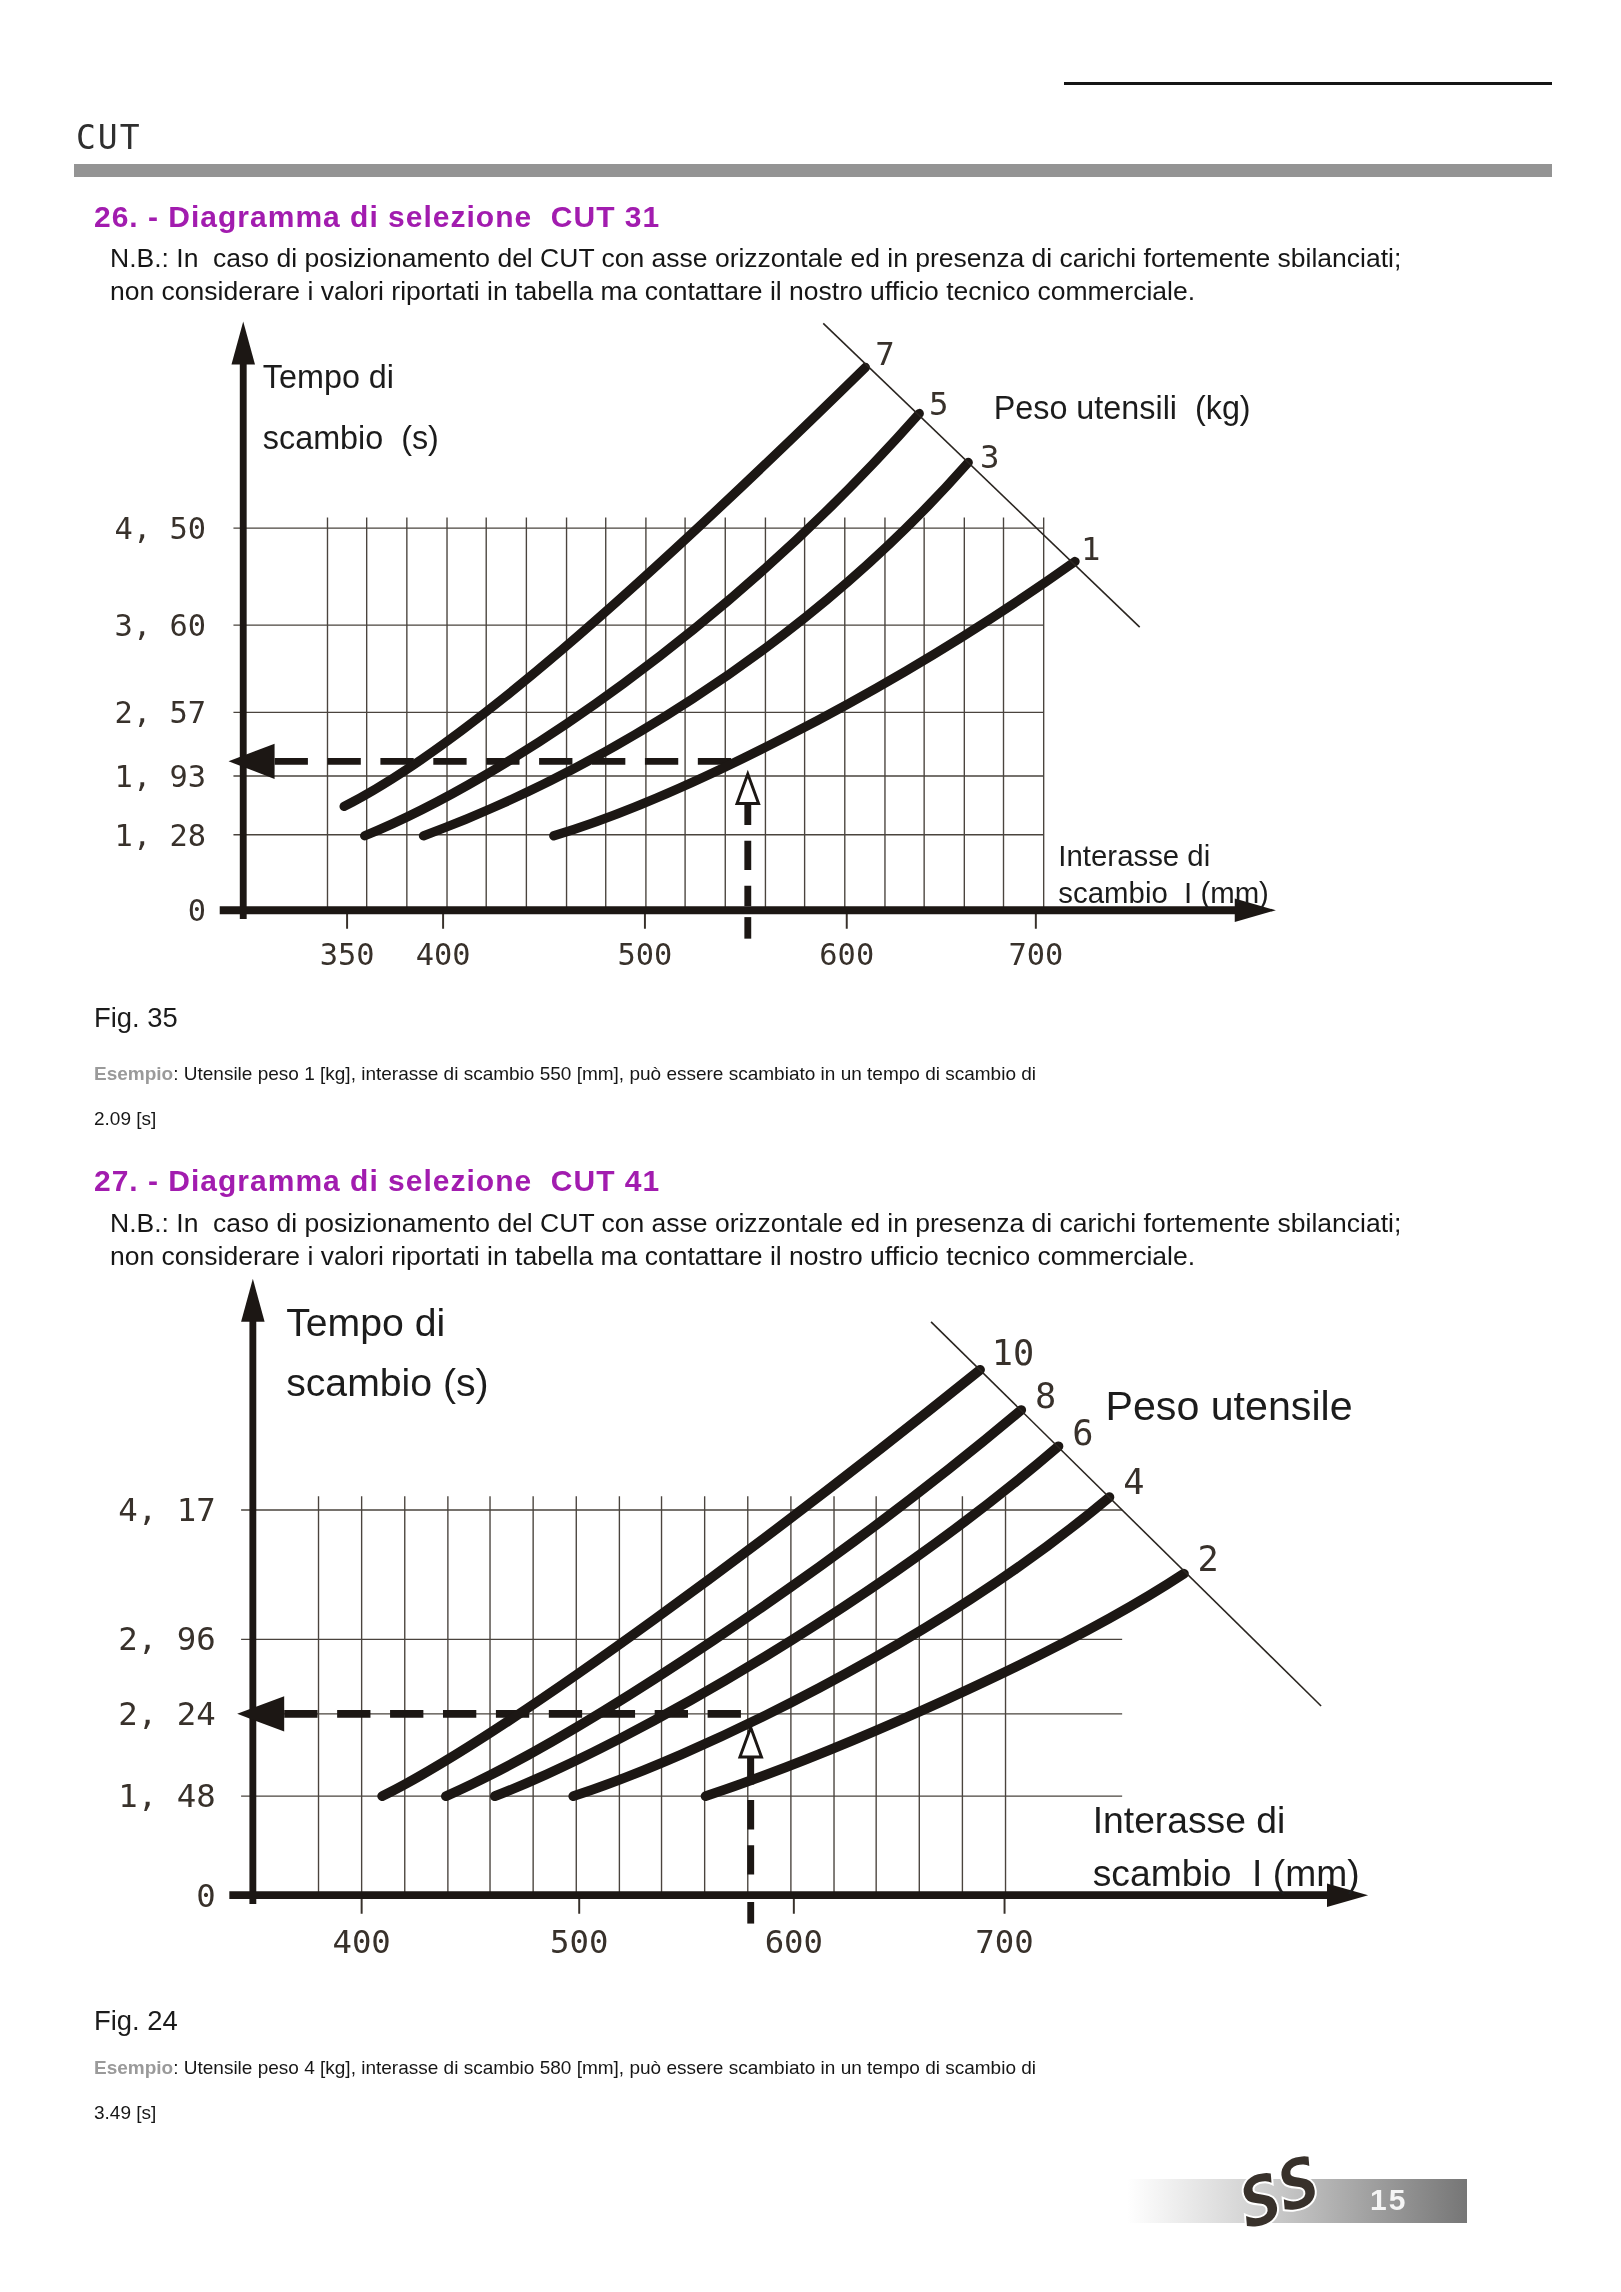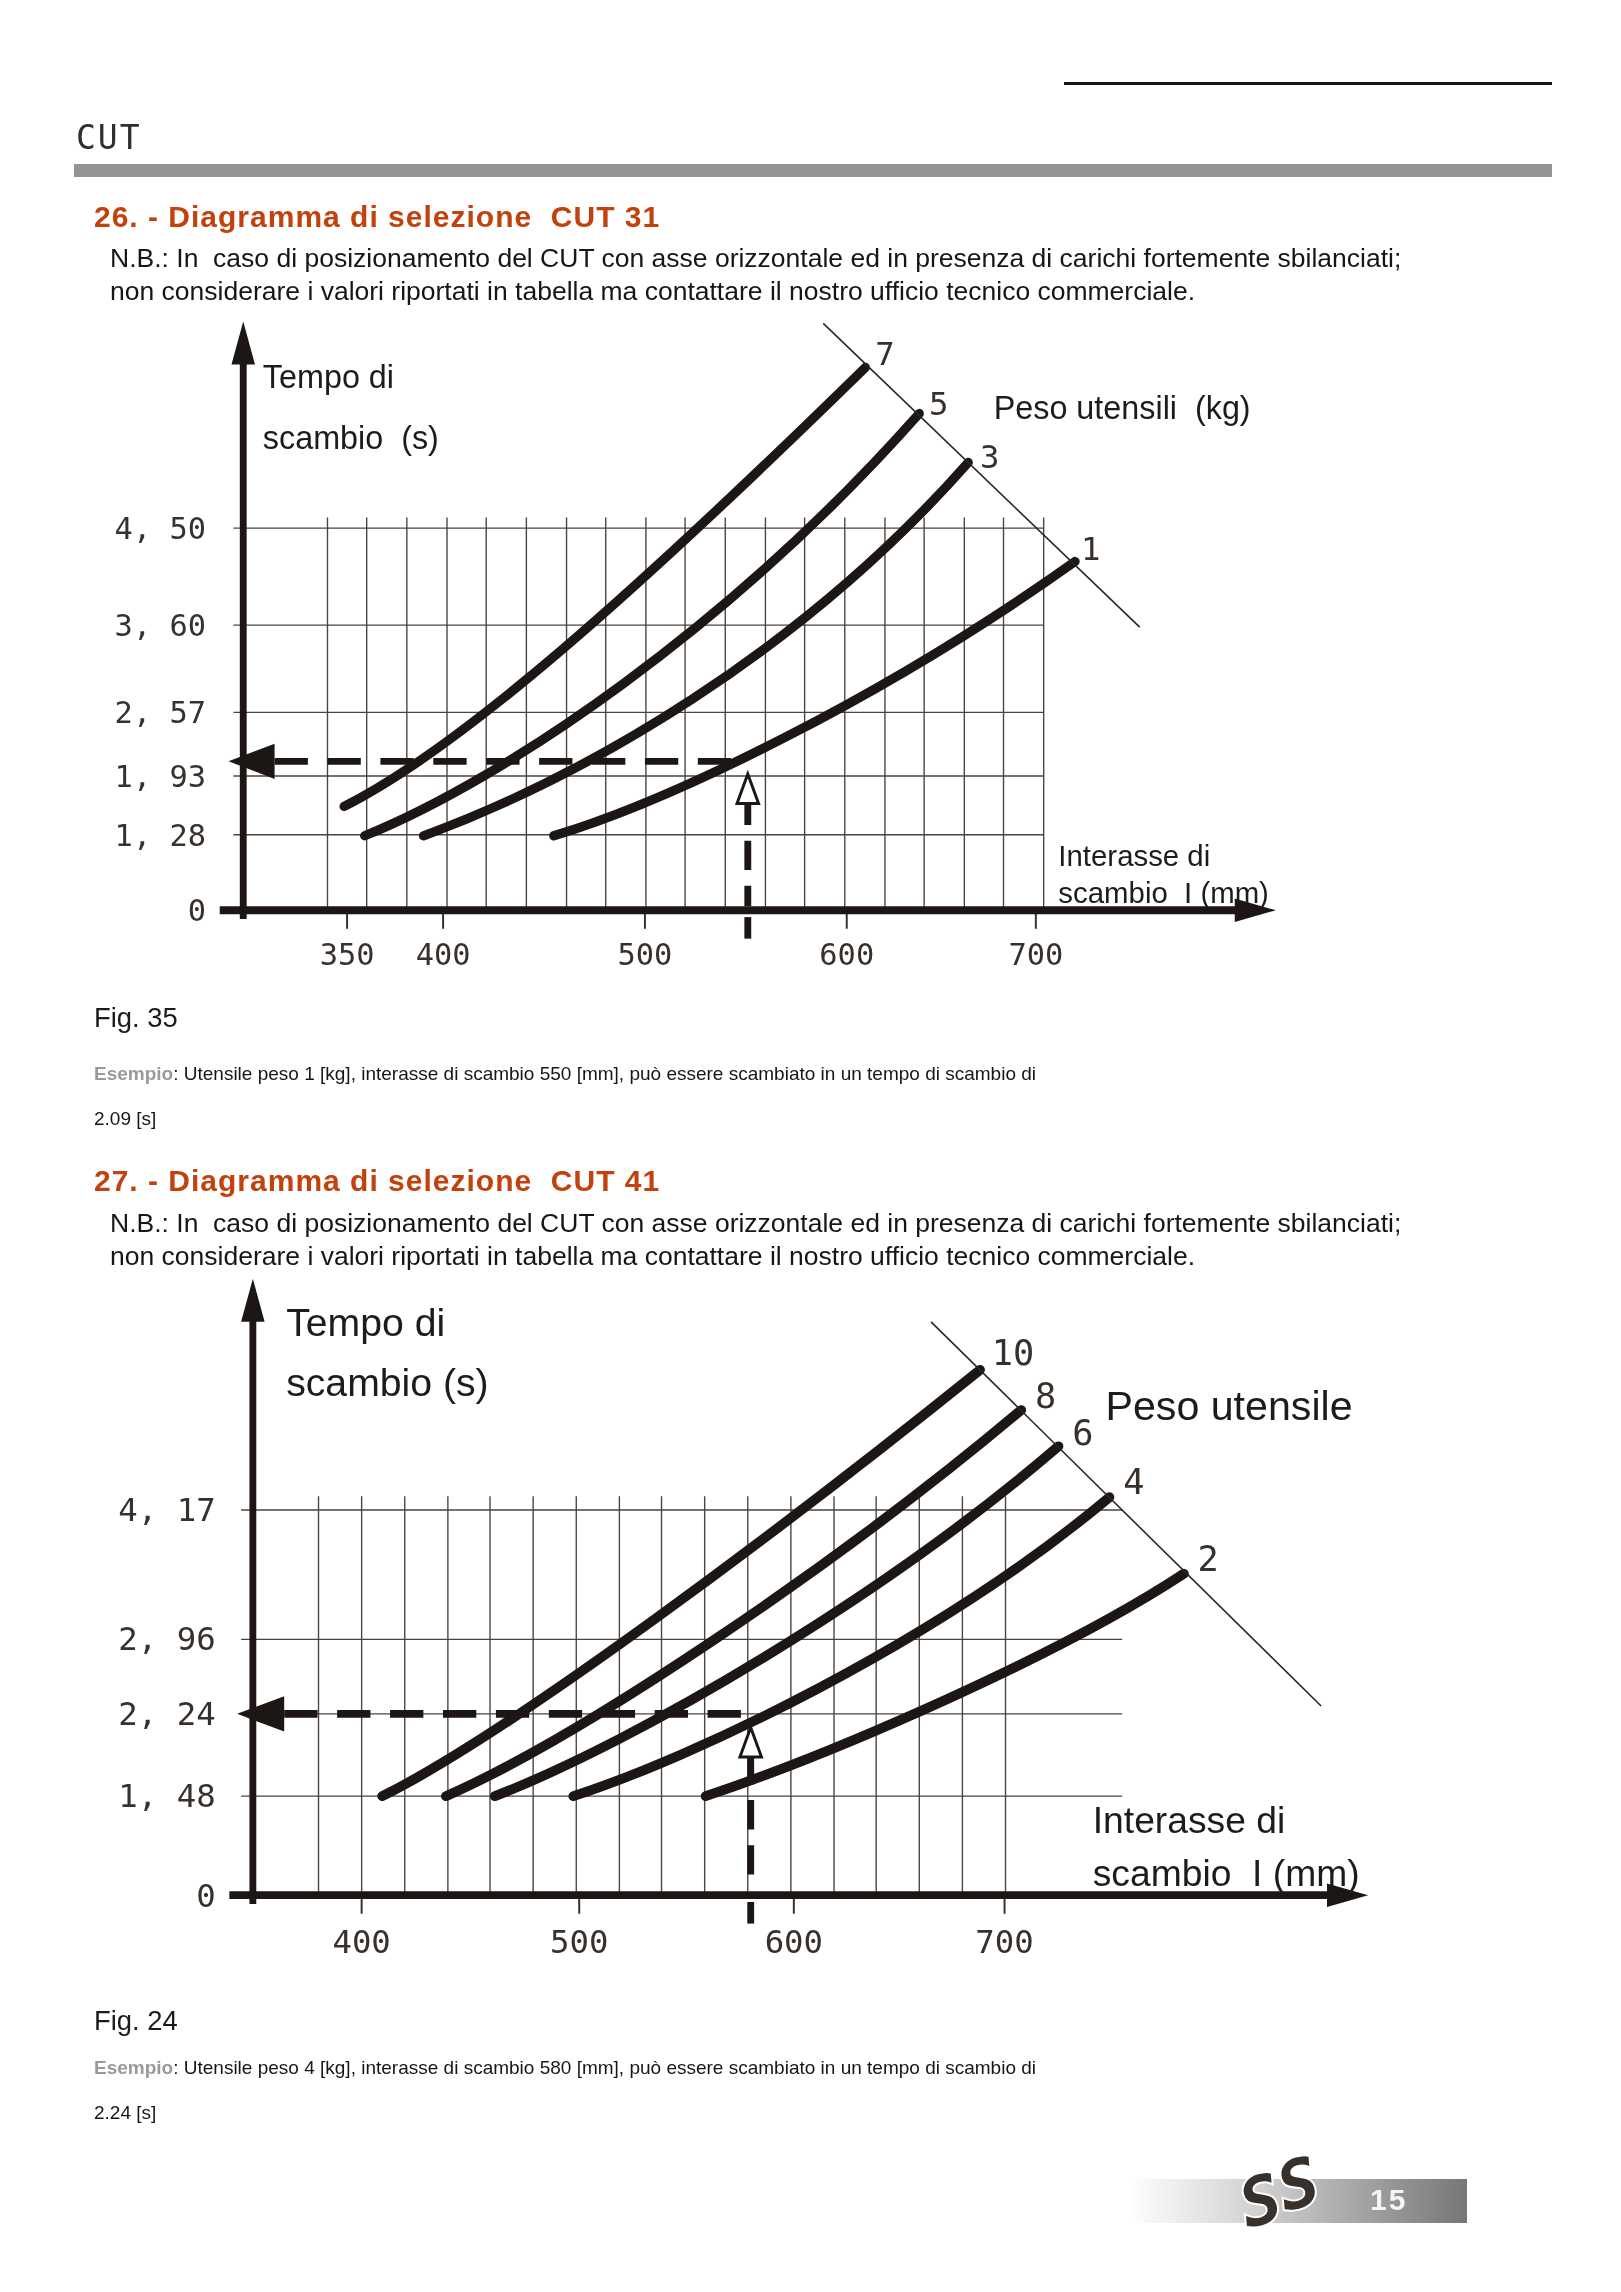--- a/index.html
+++ b/index.html
@@ -5,21 +5,21 @@
   html,body{margin:0;padding:0;background:#e8e8e8;}
   .page{position:relative;width:1621px;height:2293px;background:#ffffff;overflow:hidden;
         font-family:"Liberation Sans", sans-serif;color:#1b1b1b;padding-left:31px;}
   .abs{position:absolute;}
   .header-code{left:76px;top:118px;font-family:"DejaVu Sans Mono",monospace;
                font-size:33px;font-weight:400;letter-spacing:2px;color:#2f2f2f;}
   .header-title{right:69px;top:88px;font-size:56px;font-weight:700;letter-spacing:6.9px;
                 color:#121212;white-space:nowrap;}
   .header-topline{left:1064px;top:82px;width:488px;height:2.9px;background:#151515;}
   .header-bar{left:74px;top:164px;width:1478px;height:12.7px;background:#949494;}
-  .sec-heading{font-size:30px;font-weight:700;letter-spacing:1px;color:#c2410c;white-space:nowrap;}
+  .sec-heading{font-size:30px;font-weight:700;letter-spacing:1px;color:#a21caf;white-space:nowrap;}
   .nb{font-size:26.5px;line-height:33px;color:#161616;white-space:nowrap;}
   .figcap{font-size:27.4px;color:#1b1b1b;}
   .esempio{font-size:19px;line-height:45px;color:#161616;white-space:nowrap;}
   .esempio .lbl{color:#9a9a9a;font-weight:700;}
   svg{position:absolute;left:0;}
   svg text{font-family:"DejaVu Sans Mono",monospace;fill:#38312b;}
   svg text.sans{font-family:"Liberation Sans",sans-serif;fill:#1c1c1c;}
   .footer-bar{left:1127px;top:2179px;width:340px;height:44px;
               background:linear-gradient(to right,#ffffff 0%,#cfcfcf 40%,#767676 100%);}
   .page-num{left:1370px;top:2183px;font-size:30px;font-weight:700;color:#f5f5f5;letter-spacing:2px;}
@@ -143,21 +143,21 @@
     <text class="sans" x="292" y="1362" font-size="40">Tempo di</text>
     <text class="sans" x="292" y="1424" font-size="40">scambio (s)</text>
     <text class="sans" x="1128" y="1448" font-size="42">Peso utensile</text>
     <text class="sans" x="1115" y="1870" font-size="38">Interasse di</text>
     <text class="sans" x="1115" y="1924" font-size="38">scambio&nbsp; I (mm)</text>
   </svg>
 
   <div class="abs figcap" style="left:94px;top:2005px;">Fig. 24</div>
   <div class="abs esempio" style="left:94px;top:2045px;">
     <div><span class="lbl">Esempio</span><span>: Utensile peso 4 [kg], interasse di scambio 580 [mm], può essere scambiato in un tempo di scambio di</span></div>
-    <div>2.24 [s]</div>
+    <div>3.49 [s]</div>
   </div>
 
   <div class="abs footer-bar"></div>
   <svg style="top:2150px;left:1223px;" width="142" height="80" viewBox="0 0 145 82">
     <g transform="rotate(-16 72 42)">
       <text x="16" y="66" font-family="DejaVu Serif, serif" font-style="italic" font-weight="bold" font-size="68" fill="#0c0906" stroke="#ffffff" stroke-width="4" paint-order="stroke">S</text>
       <text x="58" y="60" font-family="DejaVu Serif, serif" font-style="italic" font-weight="bold" font-size="68" fill="#0c0906" stroke="#ffffff" stroke-width="4" paint-order="stroke">S</text>
     </g>
   </svg>
   <div class="abs page-num">15</div>

